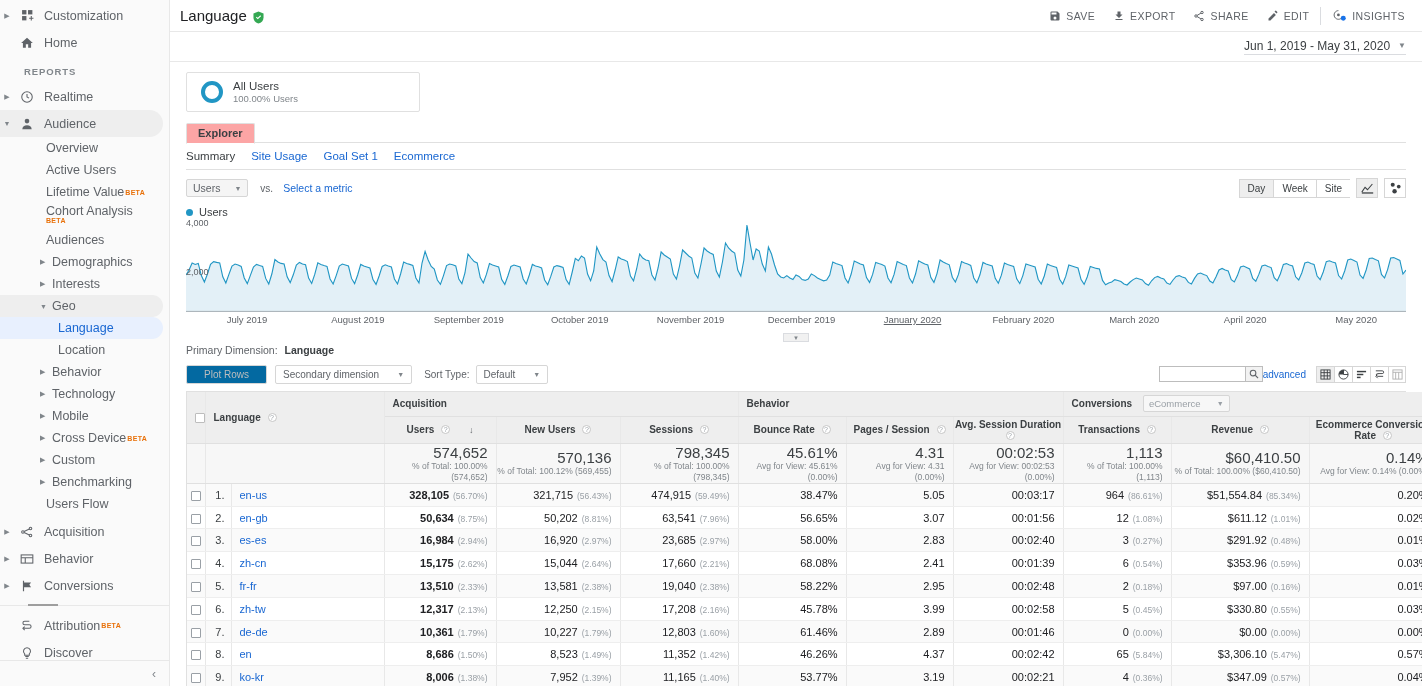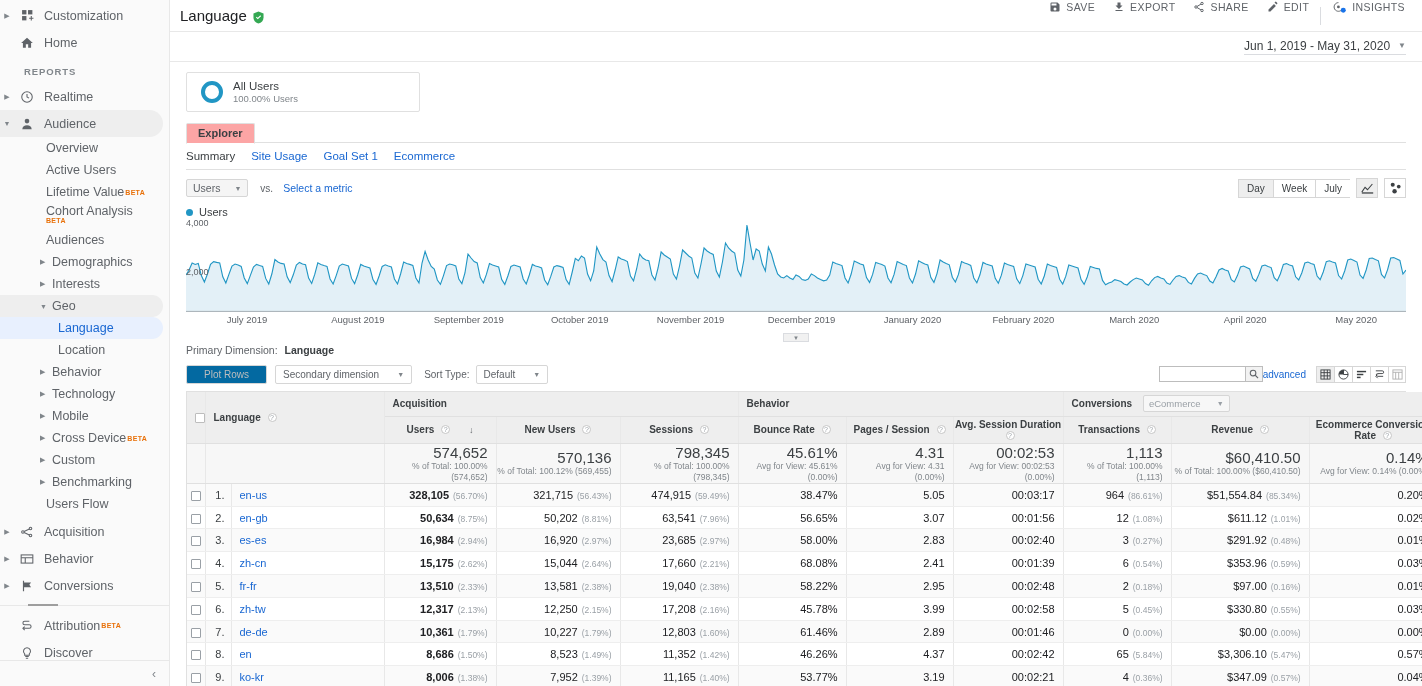--- a/index.html
+++ b/index.html
@@ -77,21 +77,21 @@
     height: 32px; display:flex; align-items:center;
     padding: 0 8px 0 10px; border-bottom: 1px solid #e8e8e8;
   }
   #page-title { font-size: 15px; color:#202124; font-weight: normal; }
   .verified {
     display:inline-block; width:11px; height:13px; margin-left:6px;
     position: relative; top: 2px;
   }
   #top-actions { margin-left:auto; display:flex; align-items:center; gap:0; }
   .act {
-    display:flex; gap:5px; padding: 0 9px; height:30px;
+    display:flex; align-items:center; gap:5px; padding: 0 9px; height:30px;
     color:#5f6368; font-size:10.5px; letter-spacing:.4px; cursor:pointer;
   }
   .act svg { display:block; }
   .act-sep { width:1px; height:18px; background:#dadce0; margin:0 2px; }
 
   
   #daterow { height:30px; display:flex; align-items:center; justify-content:flex-end;
     padding-right:16px; border-bottom:1px solid #e8e8e8; }
   #date-range {
     font-size:12px; color:#3c4043; cursor:pointer; display:flex; align-items:center;
@@ -527,21 +527,21 @@
       <div id="metric-select">
         <span>Users</span>
         <span class="caret">▼</span>
       </div>
       <span class="vs">vs.</span>
       <span id="select-metric">Select a metric</span>
 
       <div id="gran">
         <span class="granbtn on">Day</span>
         <span class="granbtn">Week</span>
-        <span class="granbtn">July</span>
+        <span class="granbtn">Site</span>
         <span class="granicon sel">
           <svg width="13" height="11" viewBox="0 0 16 13" fill="none" stroke="#3c4043" stroke-width="1.3">
             <path d="M1 11L5 5l3 3 6-7"></path>
               <path d="M1 12h14" stroke-width="1.6"></path>
           </svg>
         </span>
         <span class="granicon">
           <svg width="13" height="12" viewBox="0 0 14 13" fill="#3c4043">
             <circle cx="4" cy="3" r="2.2"></circle>
               <circle cx="10.5" cy="5" r="2"></circle>
@@ -564,21 +564,21 @@
       </svg>
       <div style="position:absolute;left:0;top:-2px;font-size:9px;color:#5f6368">4,000</div>
       <div style="position:absolute;left:0;top:47px;font-size:9px;color:#5f6368">2,000</div>
       <div id="xaxis">
           <span class="xlbl" style="left: 5%;">July 2019</span>
           <span class="xlbl" style="left: 14.09%;">August 2019</span>
           <span class="xlbl" style="left: 23.18%;">September 2019</span>
           <span class="xlbl" style="left: 32.27%;">October 2019</span>
           <span class="xlbl" style="left: 41.36%;">November 2019</span>
           <span class="xlbl" style="left: 50.45%;">December 2019</span>
-          <span class="xlbl" style="left: 59.55%;">January 2020</span>
+          <span class="xlbl" style="left: 59.55%; text-decoration: underline;">January 2020</span>
           <span class="xlbl" style="left: 68.64%;">February 2020</span>
           <span class="xlbl" style="left: 77.73%;">March 2020</span>
           <span class="xlbl" style="left: 86.82%;">April 2020</span>
           <span class="xlbl" style="left: 95.91%;">May 2020</span>
         </div>
       <div id="chart-handle">▼</div>
     </div>
 
     <div id="primdim">
       <span class="k">Primary Dimension:</span>

